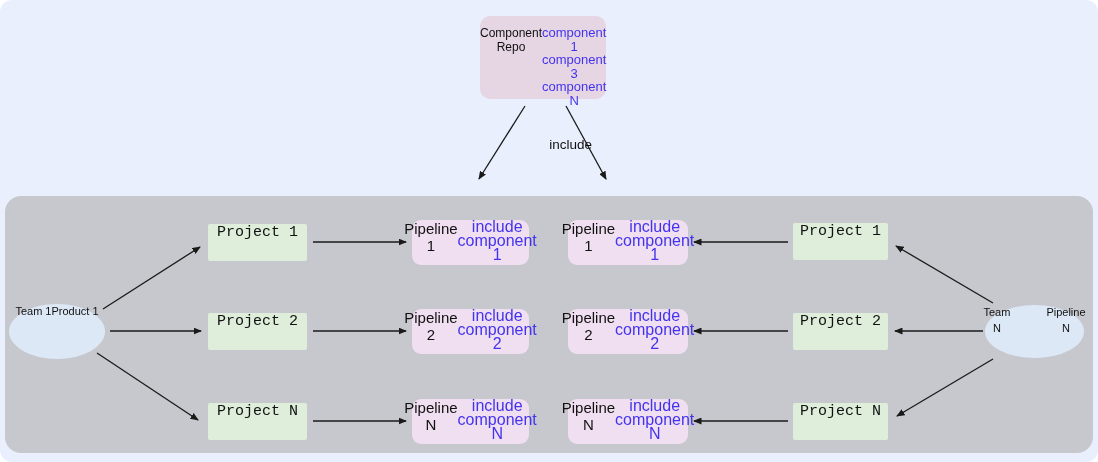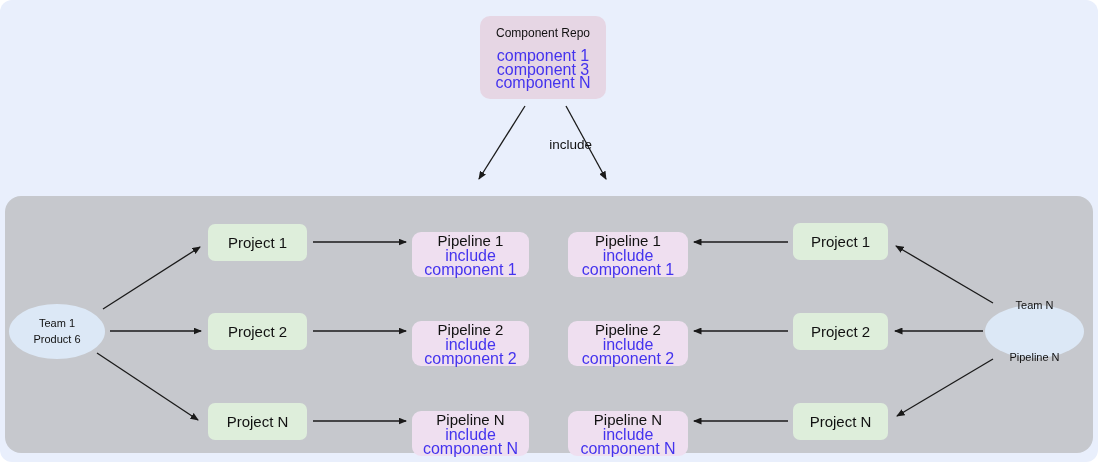--- a/index.html
+++ b/index.html
@@ -30,46 +30,46 @@
     background:var(--top-bg);
     border-radius:12px;
   }
   .work-panel{
     position:absolute;
     left:5px;top:196px;
     width:1088px;height:257px;
     background:var(--panel-bg);
     border-radius:16px;
   }
-  .node{position:absolute;display:flex;flex-direction:column;align-items:center;justify-content:center;text-align:center;}
+  .node{position:absolute;display:flex;flex-direction:row;justify-content:center;text-align:center;}
   .repo-box{
     left:480px;top:16px;width:126px;height:83px;
     background:var(--repo-bg);border-radius:10px;
     justify-content:flex-start;padding-top:10px;
   }
   .repo-title{font-size:12px;color:var(--ink);margin-bottom:9px;}
-  .repo-components{font-size:16px;color:var(--blue-text);line-height:13.5px;}
+  .repo-components{font-size:13px;color:var(--blue-text);line-height:13.5px;}
   .include-label{
     position:absolute;left:492px;top:137px;width:100px;
     text-align:right;font-size:13.5px;color:var(--ink);
   }
   .ellipse{
     background:var(--ellipse-bg);border-radius:50%;
     font-size:11px;line-height:15.5px;color:var(--ink);
   }
   .ellipse-left{left:9px;top:304px;width:96px;height:55px;}
   .ellipse-right{left:985px;top:305px;width:99px;height:53px;gap:36px;}
   .project-box{
-    background:var(--project-bg);border-radius:7px;
-    width:99px;height:37px;font-size:15px;color:var(--ink);
+    background:var(--project-bg);border-radius:2px;
+    width:99px;height:37px;font-size:15px;color:var(--ink);font-family:Liberation Mono, monospace;
   }
   .project-right{width:95px;}
   .pipeline-box{
     background:var(--pipeline-bg);border-radius:9px;
-    width:117px;height:45px;margin-top:12px;
+    width:117px;height:45px;
   }
   .pipeline-right{width:120px;}
   .pipeline-title{font-size:15px;color:var(--ink);line-height:17px;}
   .pipeline-sub{font-size:16px;color:var(--blue-text);line-height:14px;}
   svg.connectors{position:absolute;inset:0;pointer-events:none;}
   svg.connectors line{stroke:var(--arrow);stroke-width:1.3;}
 </style>
 </head>
 <body>
 
@@ -110,21 +110,21 @@
       <div>component 1</div>
       <div>component 3</div>
       <div>component N</div>
     </div>
   </div>
 
   <div class="include-label">include</div>
 
   <div class="node ellipse ellipse-left">
     <div>Team 1</div>
-    <div>Product 6</div>
+    <div>Product 1</div>
   </div>
 
   <div class="node ellipse ellipse-right">
     <div>Team N</div>
     <div>Pipeline N</div>
   </div>
 
   <div class="node project-box" style="left:208px;top:224px;">
     <span>Project 1</span>
   </div>

